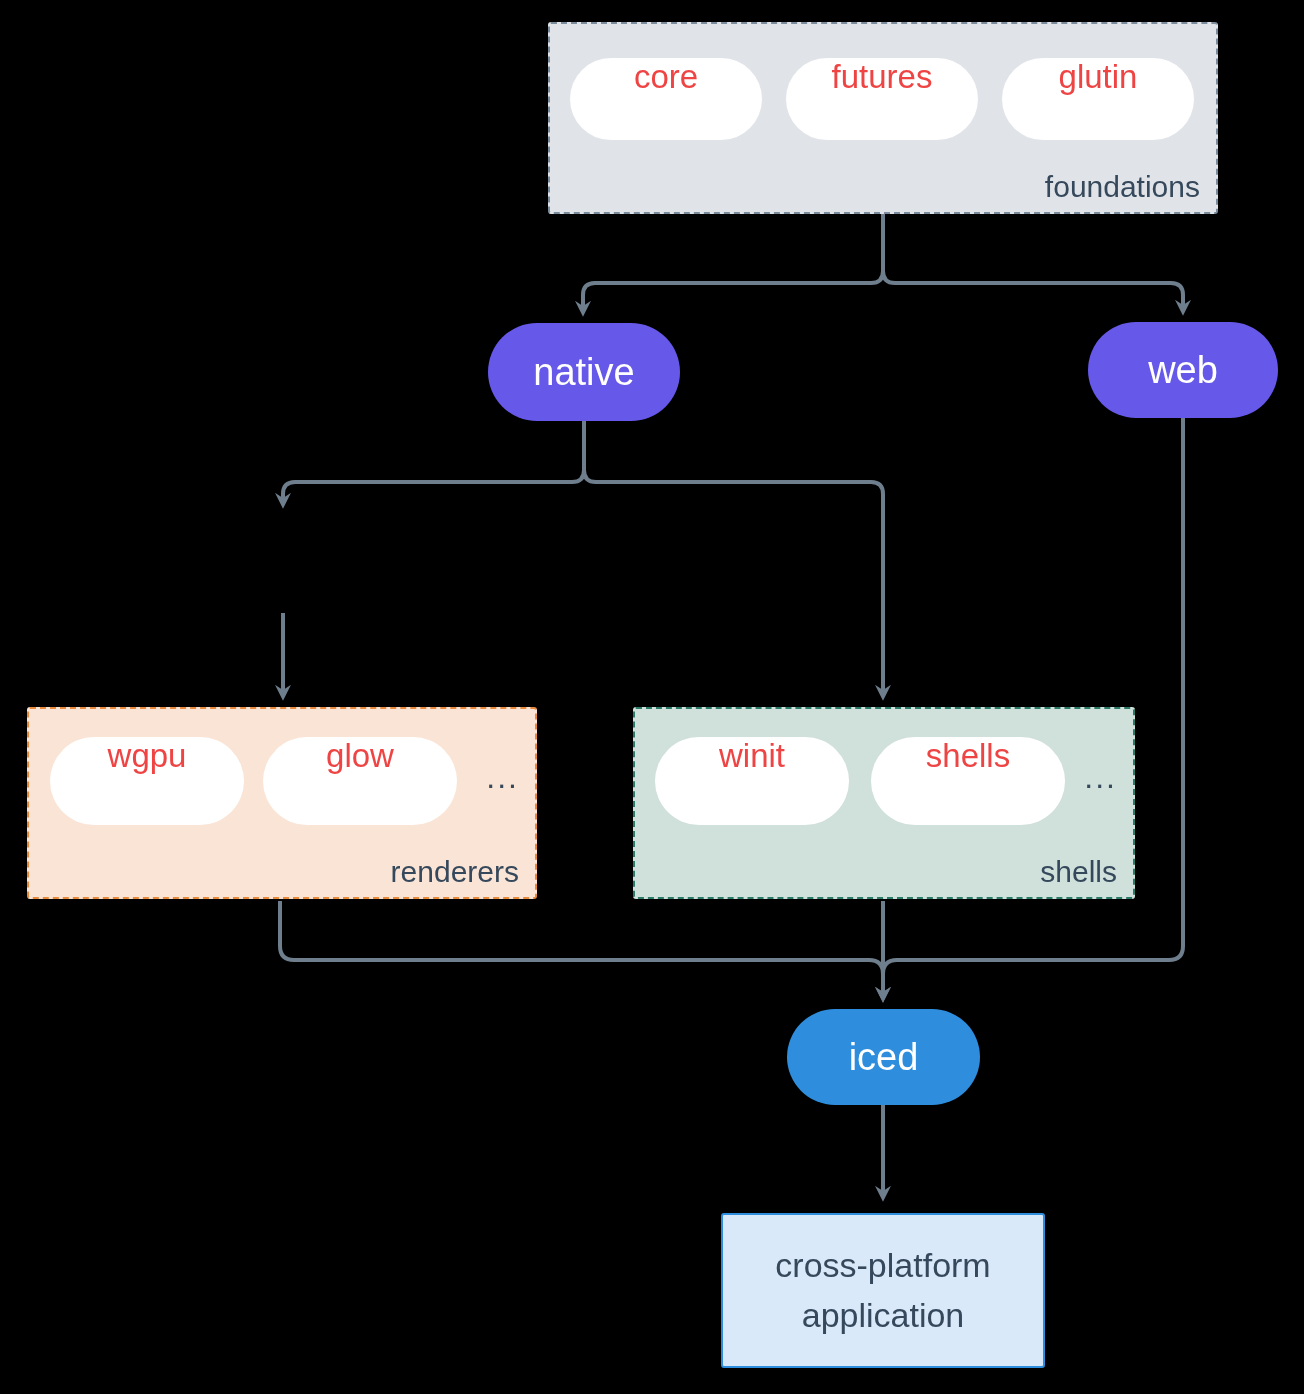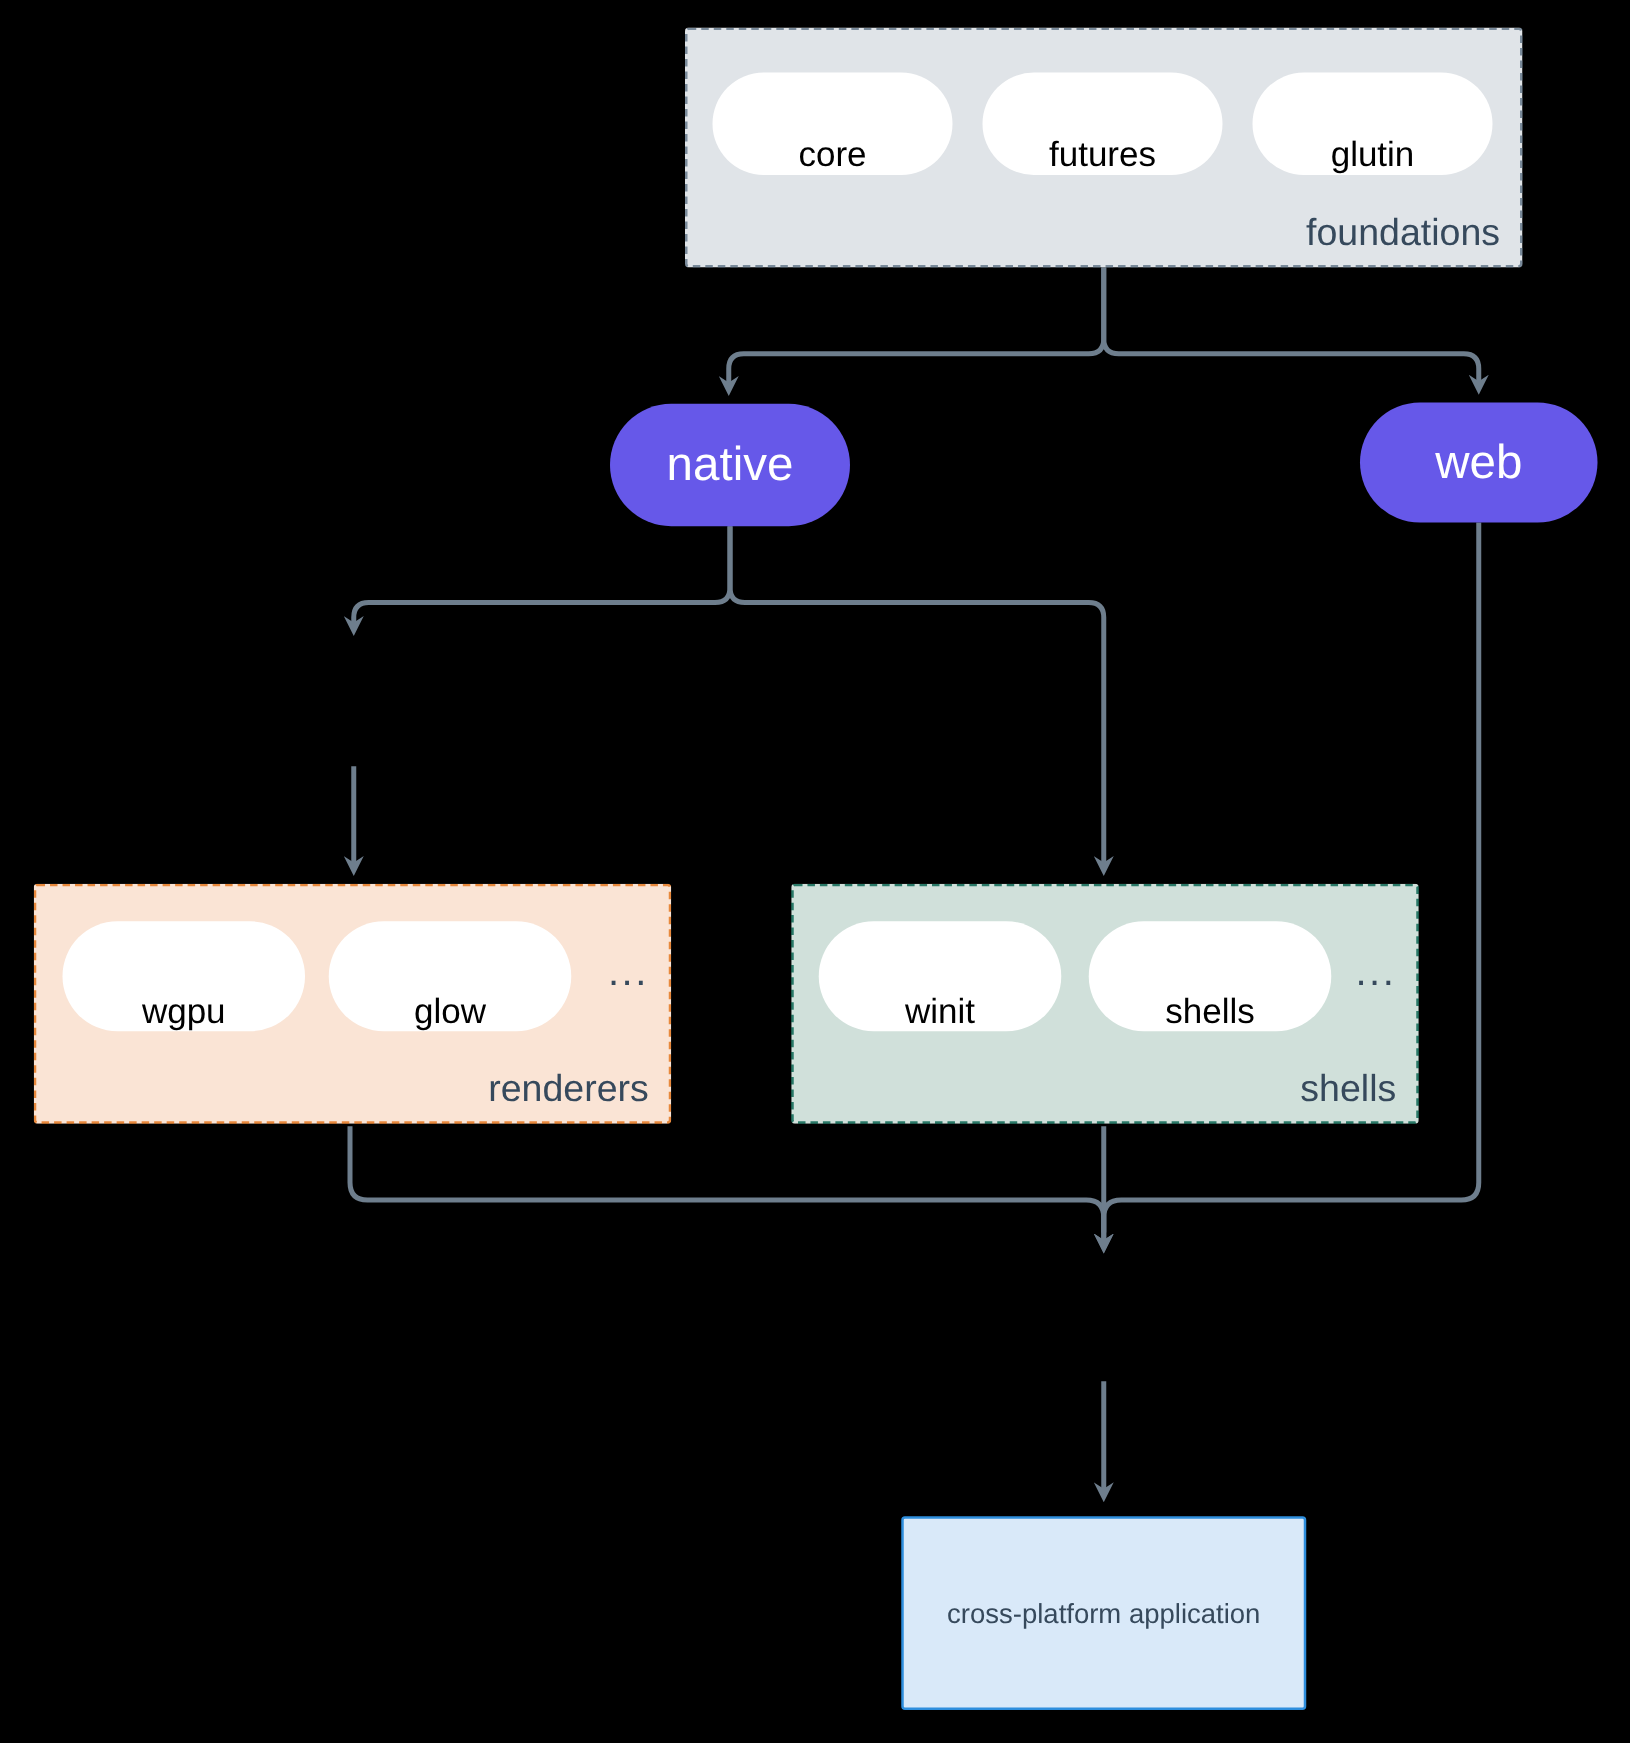--- a/index.html
+++ b/index.html
@@ -15,39 +15,39 @@
   .group-box{position:absolute;border-radius:3px;box-sizing:border-box;}
   .group-box.foundations{left:548px;top:22px;width:670px;height:192px;background:#e0e4e8;border:2px dashed #7a8b9b;}
   .group-box.renderers{left:27px;top:707px;width:510px;height:192px;background:#fae4d5;border:2px dashed #e8893c;padding-left:12px;}
   .group-box.shells{left:633px;top:707px;width:502px;height:192px;background:#d0e0da;border:2px dashed #2a7a68;}
 
   .pill-row{position:absolute;display:flex;}
   .foundations .pill-row{left:20px;top:34px;gap:24px;}
   .renderers .pill-row{left:21px;top:28px;gap:19px;}
   .shells .pill-row{left:20px;top:28px;gap:22px;}
 
-  .pill{display:flex;align-items:flex-end;justify-content:center;
-    background:#ffffff;color:#000000;font-size:28px;}
+  .pill{display:flex;align-items:flex-start;justify-content:center;
+    background:#ffffff;color:#ef4444;font-size:33px;}
   .foundations .pill{width:192px;height:82px;border-radius:41px;}
   .renderers .pill,.shells .pill{width:194px;height:88px;border-radius:44px;}
 
   .ellipsis{position:absolute;right:16px;top:50px;font-size:32px;color:#36495c;letter-spacing:2px;}
   .group-label{position:absolute;right:16px;bottom:8px;font-size:30px;color:#36495c;}
 
   .node{position:absolute;display:flex;align-items:center;justify-content:center;
     color:#ffffff;font-size:38px;}
   .node.native{left:488px;top:323px;width:192px;height:98px;border-radius:49px;background:#6658e9;}
   .node.web{left:1088px;top:322px;width:190px;height:96px;border-radius:48px;background:#6658e9;}
   .node.graphics{left:188px;top:515px;width:190px;height:98px;border-radius:49px;background:#e8823d;}
   .node.iced{left:787px;top:1009px;width:193px;height:96px;border-radius:48px;background:#2e8edd;}
 
   .app-box{position:absolute;left:721px;top:1213px;width:324px;height:155px;
     box-sizing:border-box;background:#d9e9f9;border:2px solid #2e8edd;border-radius:3px;
     display:flex;align-items:center;justify-content:center;text-align:center;
-    color:#36495c;font-size:22px;line-height:1.45;padding:0 20px;}
+    color:#36495c;font-size:34px;line-height:1.45;padding:0 20px;}
 </style>
 </head>
 <body>
 
 <div id="canvas">
 
   <svg id="wires" width="1304" height="1394" viewBox="0 0 1304 1394">
     <defs>
       <marker id="ah" viewBox="0 0 10 10" refX="7" refY="5" markerWidth="16" markerHeight="16" markerUnits="userSpaceOnUse" orient="auto">
         <path d="M0 0 L10 5 L0 10 L3.2 5 Z" fill="#6e7e8d"></path>
@@ -108,18 +108,21 @@
         <span>winit</span>
       </div>
       <div class="pill">
         <span>shells</span>
       </div>
     </div>
     <div class="ellipsis">...</div>
     <div class="group-label">shells</div>
   </div>
 
+  <div class="node iced">
+    <span>iced</span>
+  </div>
 
   <div class="app-box">
     <span>cross-platform application</span>
   </div>
 
 </div>
 
 </body></html>

